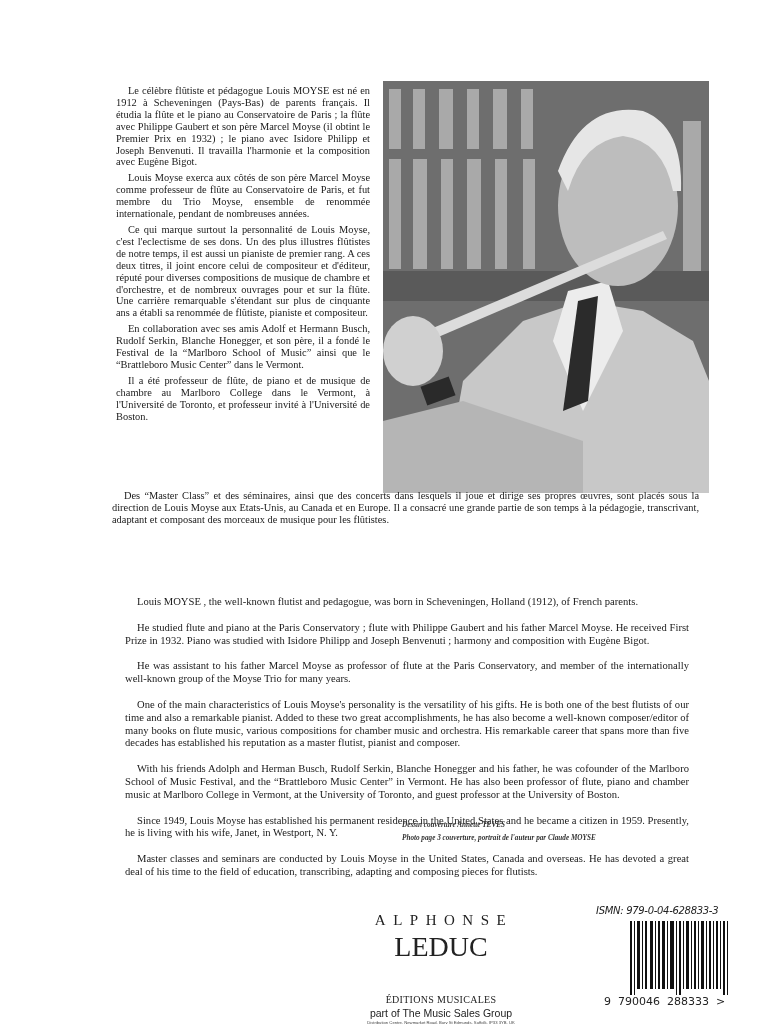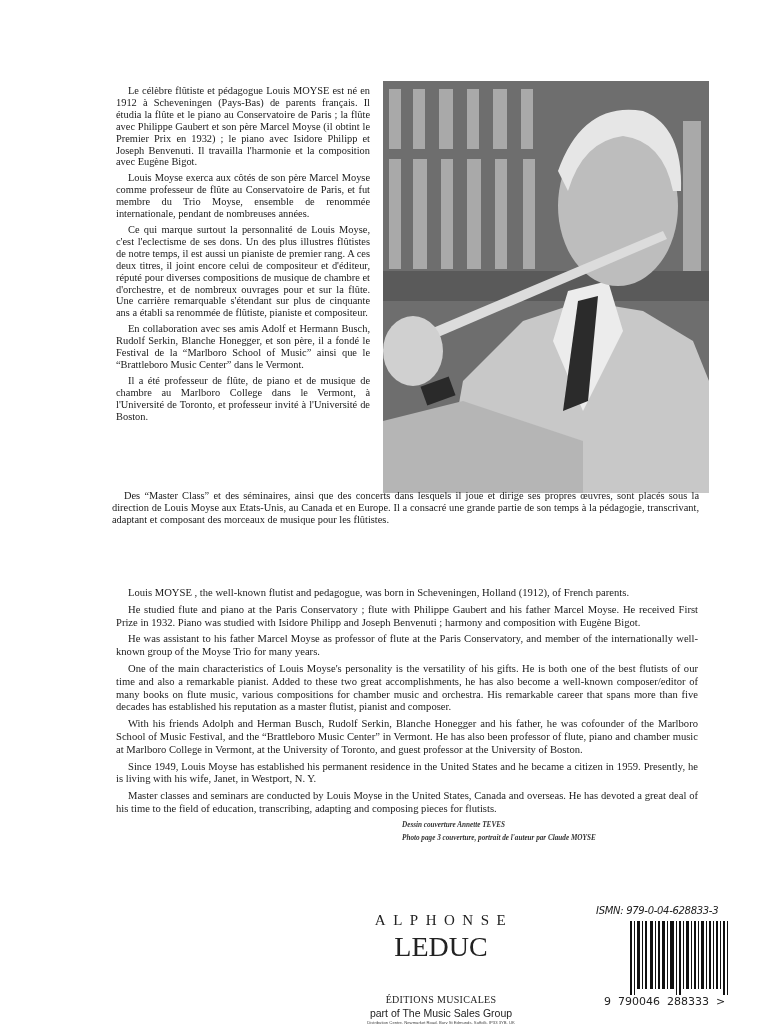--- a/index.html
+++ b/index.html
@@ -18,21 +18,21 @@
   }
   .fr-wide p { margin: 0; text-indent: 12px; }
   .photo {
     position: absolute; left: 383px; top: 81px; width: 326px; height: 412px;
     background: #8a8a8a; overflow: hidden;
   }
   .en-col {
     position: absolute; left: 112px; top: 583px; width: 590px;
     font-size: 10.6px; line-height: 12.8px; text-align: justify;
   }
-  .en-col p { margin: 4px; text-indent: 12px; }
+  .en-col p { margin: 13px; text-indent: 12px; }
   .credits {
     position: absolute; left: 402px; top: 819px; width: 260px;
     font-size: 7.2px; line-height: 13px; font-style: italic; font-weight: bold; color: #333;
   }
   .credits div { white-space: nowrap; }
   .logo {
     position: absolute; left: 336px; top: 911px; width: 210px; text-align: center; color: #222;
   }
   .logo .alphonse { font-size: 15px; letter-spacing: 7.5px; line-height: 18px; margin-left: 6px; }
   .logo .leduc { font-size: 28px; line-height: 36px; letter-spacing: 0px; font-family: Liberation Serif, serif; }

